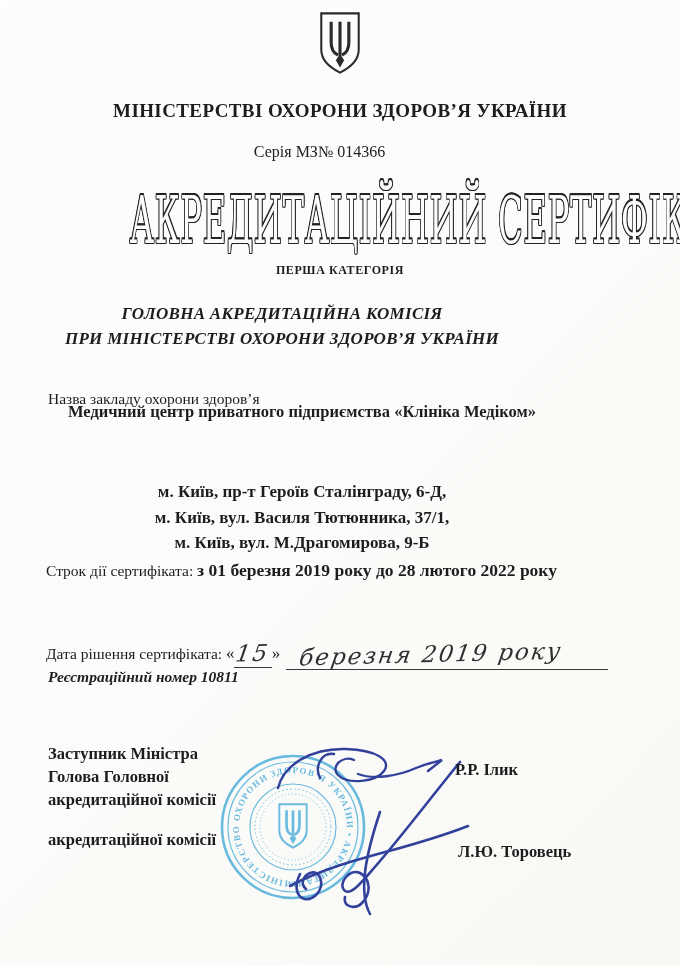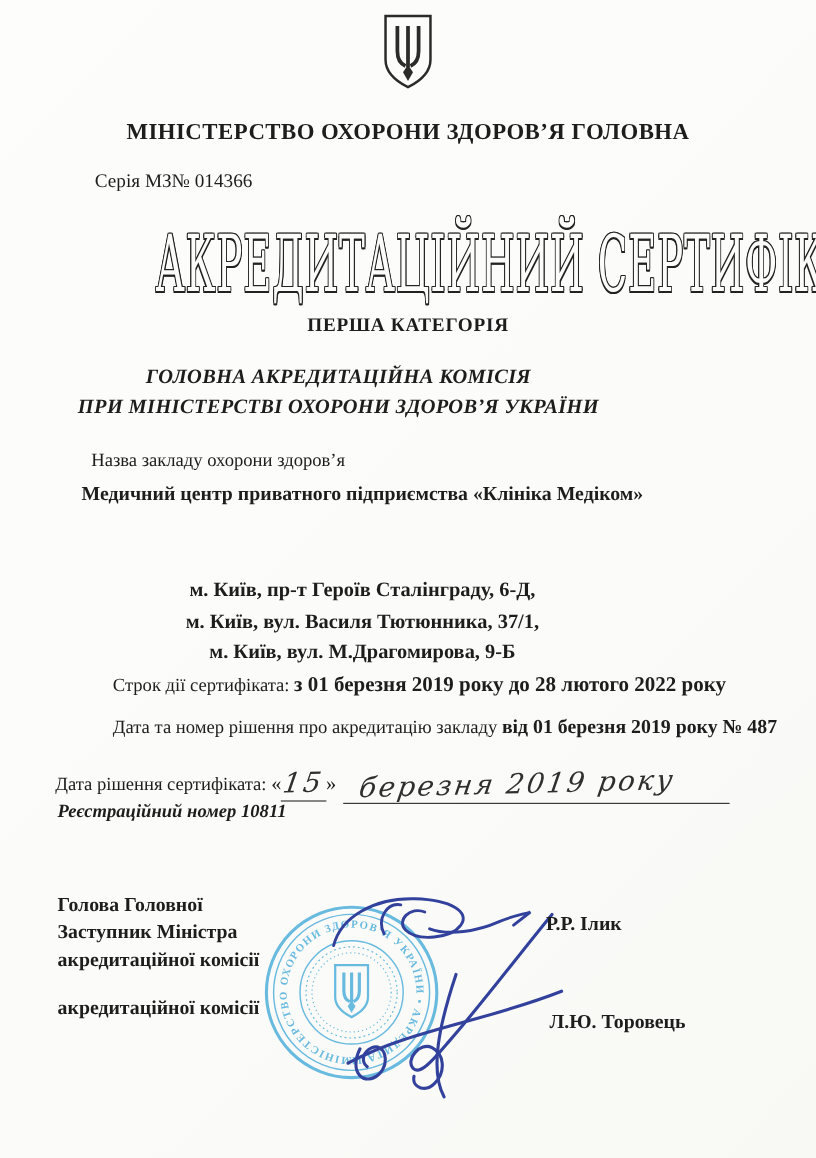--- a/index.html
+++ b/index.html
@@ -21,62 +21,62 @@
 
   
   .ministry{
     position:absolute;top:100px;left:0;width:100%;
     text-align:center;font-weight:bold;font-size:19px;letter-spacing:.4px;
   }
 
   
   .series-row{
     position:absolute;top:143px;left:0;width:100%;
-    display:flex;justify-content:flex-start;box-sizing:border-box;
+    display:flex;justify-content:center;box-sizing:border-box;
     padding-left:79px;padding-right:120px;font-size:16px;
   }
 
   
   .main-title-wrap{position:absolute;top:186px;left:0;width:100%;height:74px;text-align:center;}
   .main-title{
     display:inline-block;white-space:nowrap;
     font-family:"DejaVu Serif","Liberation Serif",serif;
     font-size:46px;line-height:48px;font-weight:normal;letter-spacing:1px;
     color:#fcfcfa;
     text-shadow:
       -1px -1px 0 #222,1px -1px 0 #222,-1px 1px 0 #222,1px 1px 0 #222,
       -1px 0 0 #222,1px 0 0 #222,0 -1px 0 #222,0 1px 0 #222;
     transform:scale(.70,1.42);transform-origin:center top;
   }
 
   .category{
     position:absolute;top:263px;left:0;width:100%;text-align:center;
-    font-weight:bold;font-size:16px;letter-spacing:.6px;
+    font-weight:bold;font-size:12px;letter-spacing:.6px;
   }
 
   .commission{
     position:absolute;top:301px;left:0;width:100%;text-align:center;
     font-weight:bold;font-style:italic;font-size:17px;line-height:25px;
     transform:translateX(-58px);letter-spacing:.3px;
   }
 
   .flabel{position:absolute;left:48px;font-size:15.5px;}
-  .lbl-name{top:375px;margin-left:28px;}
+  .lbl-name{top:390px;}
   .lbl-addr{top:454px;}
 
   .facility-name{
     position:absolute;top:402px;left:0;width:100%;text-align:center;
     font-weight:bold;font-size:16.5px;transform:translateX(-38px);
   }
   .addresses{
     position:absolute;top:479px;left:0;width:100%;text-align:center;
     font-weight:bold;font-size:17px;line-height:25.5px;transform:translateX(-38px);
   }
 
-  .mixed{position:absolute;left:46px;right:20px;font-size:15.5px;white-space:nowrap;margin-left:48px;}
+  .mixed{position:absolute;left:46px;right:20px;font-size:15.5px;white-space:nowrap;}
   .mixed .b{font-weight:bold;font-size:17.5px;}
   .line-term{top:560px;}
   .line-decision{top:596px;}
   .line-decision .b{font-size:16.5px;}
 
   .issue-line{
     position:absolute;top:640px;left:46px;right:20px;
     font-size:15.5px;white-space:nowrap;
   }
   .issue-line .q{font-size:17px;}
@@ -125,21 +125,21 @@
         <path d="M14,6 H86 V76 C86,97 70,110 50,120 C30,110 14,97 14,76 Z" fill="none" stroke="#2b2b2b" stroke-width="4"></path>
         <g fill="none" stroke="#2b2b2b" stroke-width="6">
           <path d="M50,22 V88"></path>
           <path d="M33,22 V62 C33,76 39,83 46,86"></path>
           <path d="M67,22 V62 C67,76 61,83 54,86"></path>
         </g>
         <path d="M50,84 L42,96 L50,110 L58,96 Z" fill="#2b2b2b"></path>
       </svg>
     </div>
 
-    <div class="ministry">МІНІСТЕРСТВО ОХОРОНИ ЗДОРОВ’Я ГОЛОВНА</div>
+    <div class="ministry">МІНІСТЕРСТВІ ОХОРОНИ ЗДОРОВ’Я УКРАЇНИ</div>
 
     <div class="series-row">
       <span>Серія МЗ</span>
       <span>№ 014366</span>
     </div>
 
     <div class="main-title-wrap">
       <div class="main-title">АКРЕДИТАЦІЙНИЙ СЕРТИФІКАТ</div>
     </div>
 
@@ -157,24 +157,20 @@
       <div>м. Київ, пр-т Героїв Сталінграду, 6-Д,</div>
       <div>м. Київ, вул. Василя Тютюнника, 37/1,</div>
       <div>м. Київ, вул. М.Драгомирова, 9-Б</div>
     </div>
 
     <div class="mixed line-term">
       <span>Строк дії сертифіката:</span>
       <span class="b">з 01 березня 2019 року до 28 лютого 2022 року</span>
     </div>
 
-    <div class="mixed line-decision">
-      <span>Дата та номер рішення про акредитацію закладу</span>
-      <span class="b">від 01 березня 2019 року № 487</span>
-    </div>
 
     <div class="issue-line">
       <span>Дата рішення сертифіката:</span>
       <span class="q">«</span><span class="hw-day"><span class="hw">15</span></span><span class="q">»</span><span class="hw-rest"><span class="hw">березня 2019 року</span></span>
     </div>
 
     <div class="reg-number">Реєстраційний номер 10811</div>
 
     <div class="sig-section">
 
@@ -212,22 +208,22 @@
       <svg class="sig-ink sig-ink-2" width="215" height="165" viewBox="0 0 215 165">
         <g fill="none" stroke="#32419b" stroke-width="2.6" stroke-linecap="round">
           <path d="M200,6 C172,40 142,80 114,112 C102,126 90,141 84,134 C78,127 90,112 100,117 C110,122 112,137 102,147 C95,154 83,151 85,141"></path>
           <path d="M40,118 C30,138 44,150 56,139 C66,129 60,113 50,117 C43,120 40,128 46,133"></path>
           <path d="M30,130 C82,102 142,96 208,70"></path>
           <path d="M120,56 C106,98 98,136 110,158"></path>
         </g>
       </svg>
 
       <div class="sig-label sig-label-1">
+        <div>Заступник Міністра</div>
         <div>Голова Головної</div>
-        <div>Заступник Міністра</div>
         <div>акредитаційної комісії</div>
       </div>
       <div class="sig-name sig-name-1">Р.Р. Ілик</div>
 
       <div class="sig-label sig-label-2">
         <div>акредитаційної комісії</div>
       </div>
       <div class="sig-name sig-name-2">Л.Ю. Торовець</div>
 
     </div>

